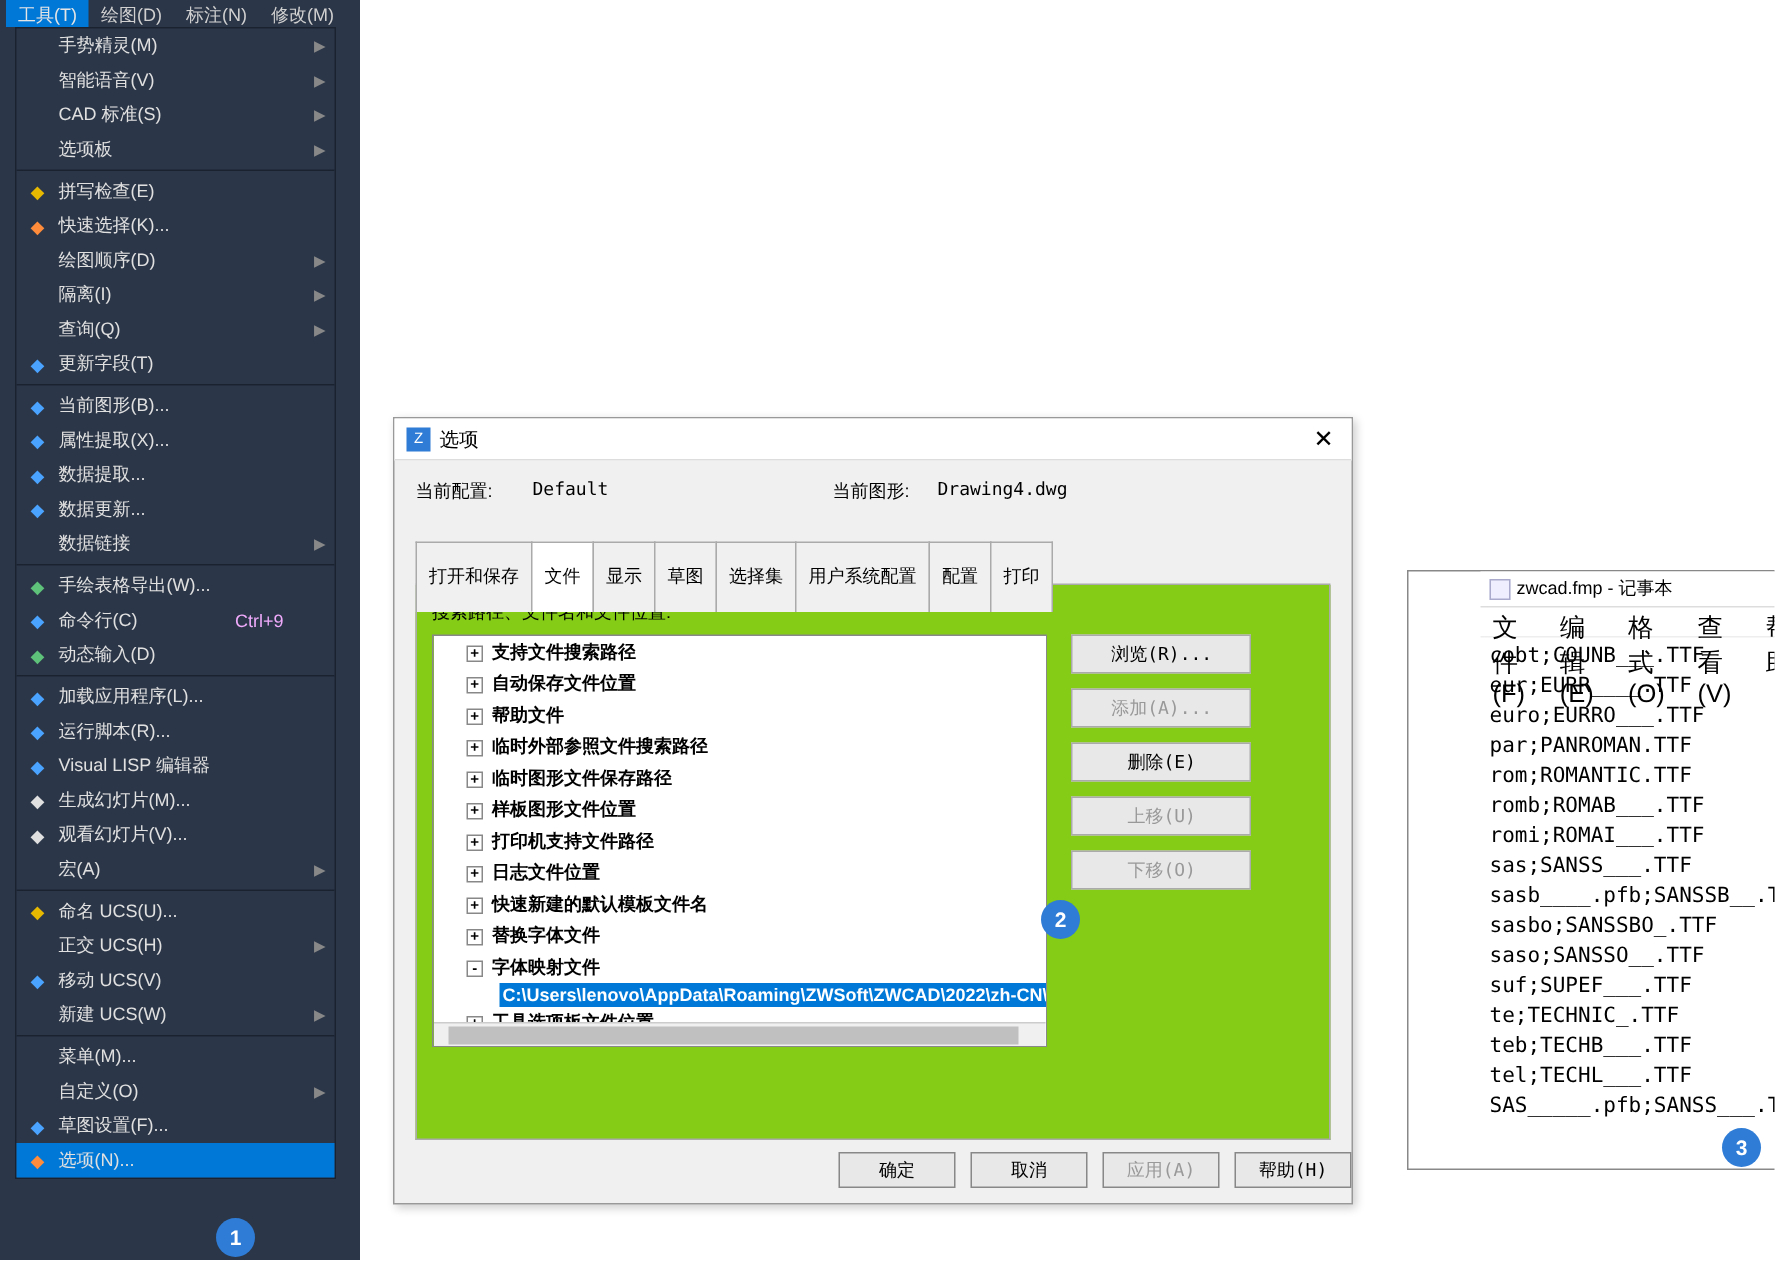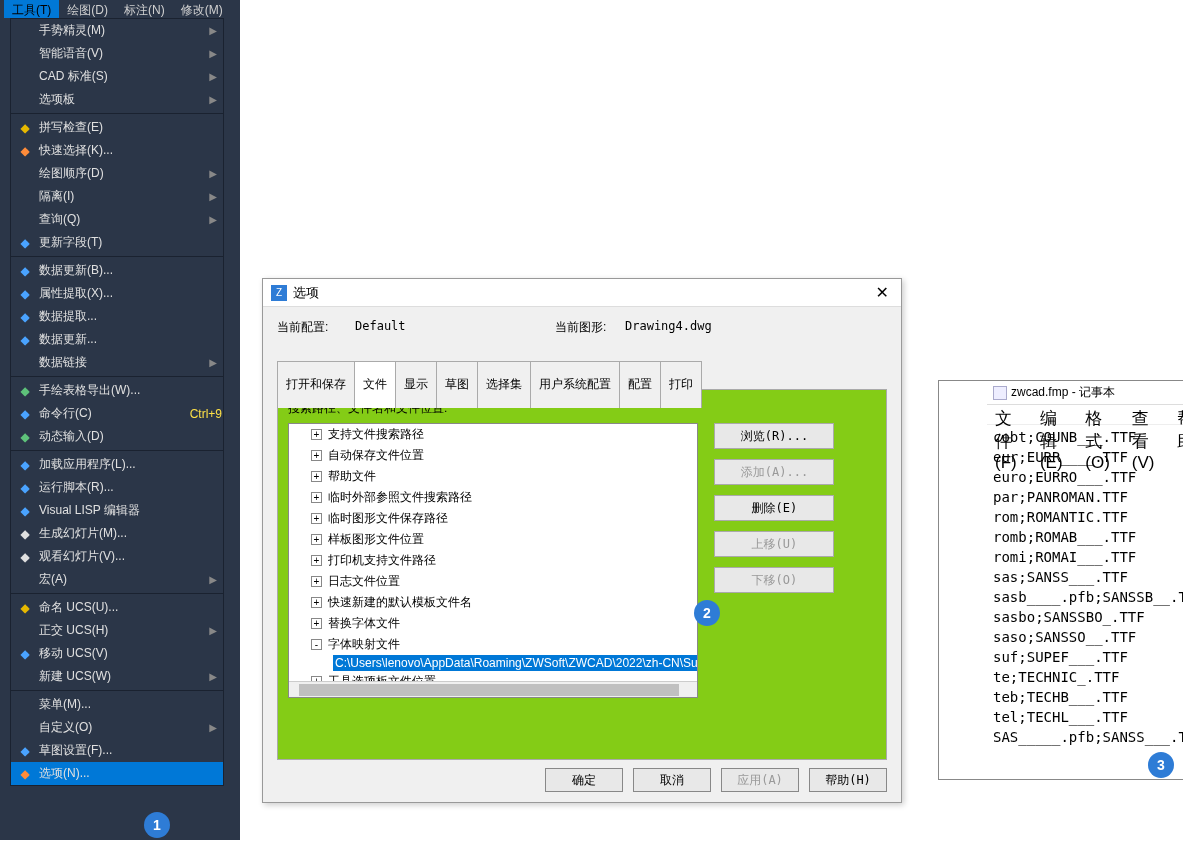--- a/index.html
+++ b/index.html
@@ -2,27 +2,27 @@
 <html><head>
 <meta charset="utf-8">
 <style>
 * { margin: 0; padding: 0; box-sizing: border-box; font-family: "Microsoft YaHei", "SimSun", sans-serif; }
 body { background: #fff; width: 1183px; height: 856px; position: relative; overflow: hidden; }
 
 
 .menubar { position: absolute; left: 0; top: 0; width: 240px; height: 840px; background: #2b3648; }
 .menubar-top { height: 18px; background: #2b3648; display: flex; padding-left: 4px; font-size: 12px; color: #d0d0d0; }
 .menubar-top .menu { padding: 2px 8px; cursor: pointer; }
-.menubar-top .menu.active { background: #0078d7; color: #000000; }
+.menubar-top .menu.active { background: #0078d7; color: #e5e5e5; }
 
 .dropdown { position: absolute; left: 10px; top: 18px; width: 214px; background: #2b3648; border: 1px solid #1a2230; }
 .dropdown-item { display: flex; align-items: center; height: 23px; font-size: 12px; color: #e0e0e0; padding-left: 28px; padding-right: 8px; position: relative; cursor: pointer; }
 .dropdown-item.highlighted { background: #0078d7; }
 .dropdown-item .arrow { position: absolute; right: 6px; font-size: 10px; color: #888; }
-.dropdown-item .shortcut { position: absolute; right: 1px; color: #fde047; text-align: right; }
+.dropdown-item .shortcut { position: absolute; right: 34px; color: #f0abfc; text-align: right; }
 .dropdown-item .icon { position: absolute; left: 6px; width: 16px; height: 16px; display: flex; align-items: center; justify-content: center; }
 .dropdown-sep { height: 1px; background: #1a2230; margin: 2px 0; }
 
 
 .badge { position: absolute; width: 26px; height: 26px; border-radius: 50%; background: #2e7cd6; color: #fff; display: flex; align-items: center; justify-content: center; font-size: 14px; font-weight: bold; }
 
 
 .dialog { position: absolute; left: 262px; top: 278px; width: 640px; height: 525px; background: #f0f0f0; border: 1px solid #999; box-shadow: 2px 2px 6px rgba(0,0,0,0.2); }
 .dlg-title { height: 28px; background: #fff; display: flex; align-items: center; padding: 0 8px; font-size: 13px; border-bottom: 1px solid #ddd; }
 .dlg-title .ticon { width: 16px; height: 16px; background: #2e7cd6; margin-right: 6px; display:flex;align-items:center;justify-content:center;color:#fff;font-size:10px; }
@@ -30,28 +30,28 @@
 .dlg-body { padding: 8px 14px; }
 .cfg-row { display: flex; font-size: 12px; padding: 4px 0 6px 0; }
 .cfg-row .lbl { width: 78px; }
 .cfg-row .val { width: 200px; font-family: SimSun, monospace; }
 .tabs { display: flex; font-size: 12px; border-bottom: 1px solid #aaa; }
 .tabs .tab { padding: 14px 8px; background: #f0f0f0; border: 1px solid #aaa; border-bottom: none; margin-right: -1px; cursor: pointer; position: relative; top: 19px; }
 .tabs .tab.active { background: #fff; border-bottom: 1px solid #fff; }
 .tab-content { background: #84cc16; border: 1px solid #aaa; border-top: none; padding: 10px; height: 370px; }
 .section-label { font-size: 12px; margin-bottom: 6px; }
 .tree-box { width: 410px; height: 275px; border: 1px solid #888; background: #fff; overflow: auto; font-size: 12px; display: inline-block; vertical-align: top; position:relative;}
-.tree-item { padding: 2px 0 2px 22px; white-space: nowrap; cursor: pointer; }
+.tree-item { padding: 2px 0 2px 22px; white-space: nowrap; cursor: pointer; font-weight: bold; }
 .tree-item .exp { display: inline-block; width: 11px; height: 11px; border: 1px solid #888; text-align: center; line-height: 9px; font-size: 10px; margin-right: 6px; background:#fff;}
 .tree-item.selected-path { background: #0078d7; color: #fff; display:inline-block; margin-left:44px; padding: 1px 2px;}
 .side-buttons { display: inline-block; vertical-align: top; margin-left: 12px; }
 .side-buttons button { display: block; width: 120px; height: 26px; margin-bottom: 10px; font-size: 12px; background: #e8e8e8; border: 1px solid #aaa; cursor: pointer; font-family: SimSun, monospace;}
 .side-buttons button:disabled { color: #999; }
 .desc-box { margin-top: 10px; border: 1px solid #aaa; background: #fff; padding: 6px 8px; font-size: 12px; height: 48px; font-family: SimSun, monospace;}
-.dlg-footer { position: absolute; bottom: 10px; right: 14px; display: flex; gap: 10px; }
+.dlg-footer { position: absolute; bottom: 10px; right: 0; display: flex; gap: 10px; }
 .dlg-footer button { width: 78px; height: 24px; font-size: 12px; background: #e8e8e8; border: 1px solid #888; cursor: pointer; font-family: SimSun, monospace;}
 .dlg-footer button:disabled { color: #999; }
 .hscroll { position:absolute; bottom:0; left:0; right:0; height:16px; background:#f0f0f0; border-top:1px solid #ccc;}
 .hscroll .thumb{ position:absolute; left:10px; top:2px; height:12px; width:380px; background:#c0c0c0;}
 
 
 .notepad { position: absolute; left: 938px; top: 380px; width: 267px; height: 400px; background: #fff; border: 1px solid #888; padding-left: 48px; }
 .np-title { height: 24px; background: #fff; border-bottom: 1px solid #ddd; display: flex; align-items: center; padding: 0 6px; font-size: 12px; }
 .np-title .nicon { width: 14px; height: 14px; margin-right: 4px; background:#eef; border:1px solid #aac;}
 .np-menu { height: 20px; display: flex; font-size: 17px; padding: 2px 2px; border-bottom: 1px solid #eee; gap: 2px;}
@@ -109,21 +109,21 @@
         <span>查询(Q)</span>
         <span class="arrow">▶</span>
       </div>
       <div class="dropdown-item">
         <span class="icon ic-blue">◆</span>
         <span>更新字段(T)</span>
       </div>
       <div class="dropdown-sep"></div>
       <div class="dropdown-item">
         <span class="icon ic-blue">◆</span>
-        <span>数据更新(B)...</span>
+        <span>当前图形(B)...</span>
       </div>
       <div class="dropdown-item">
         <span class="icon ic-blue">◆</span>
         <span>属性提取(X)...</span>
       </div>
       <div class="dropdown-item">
         <span class="icon ic-blue">◆</span>
         <span>数据提取...</span>
       </div>
       <div class="dropdown-item">

